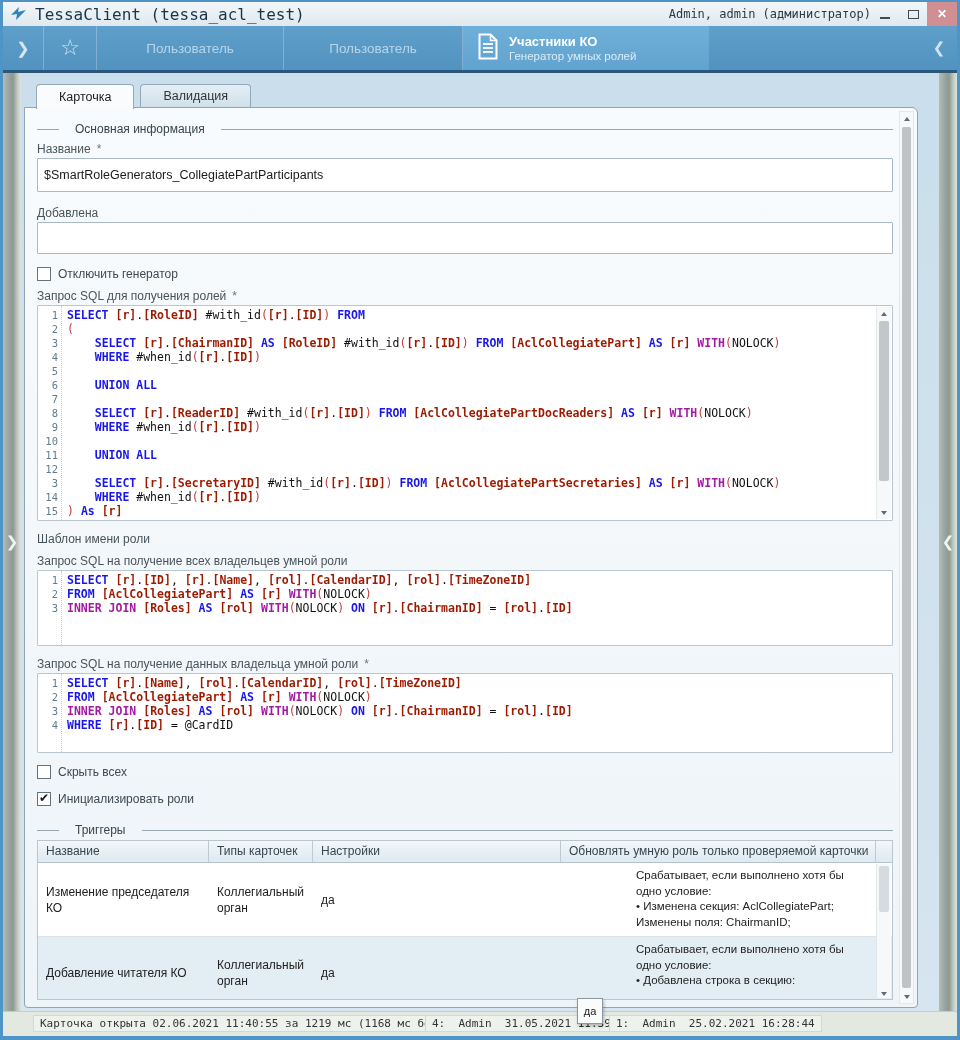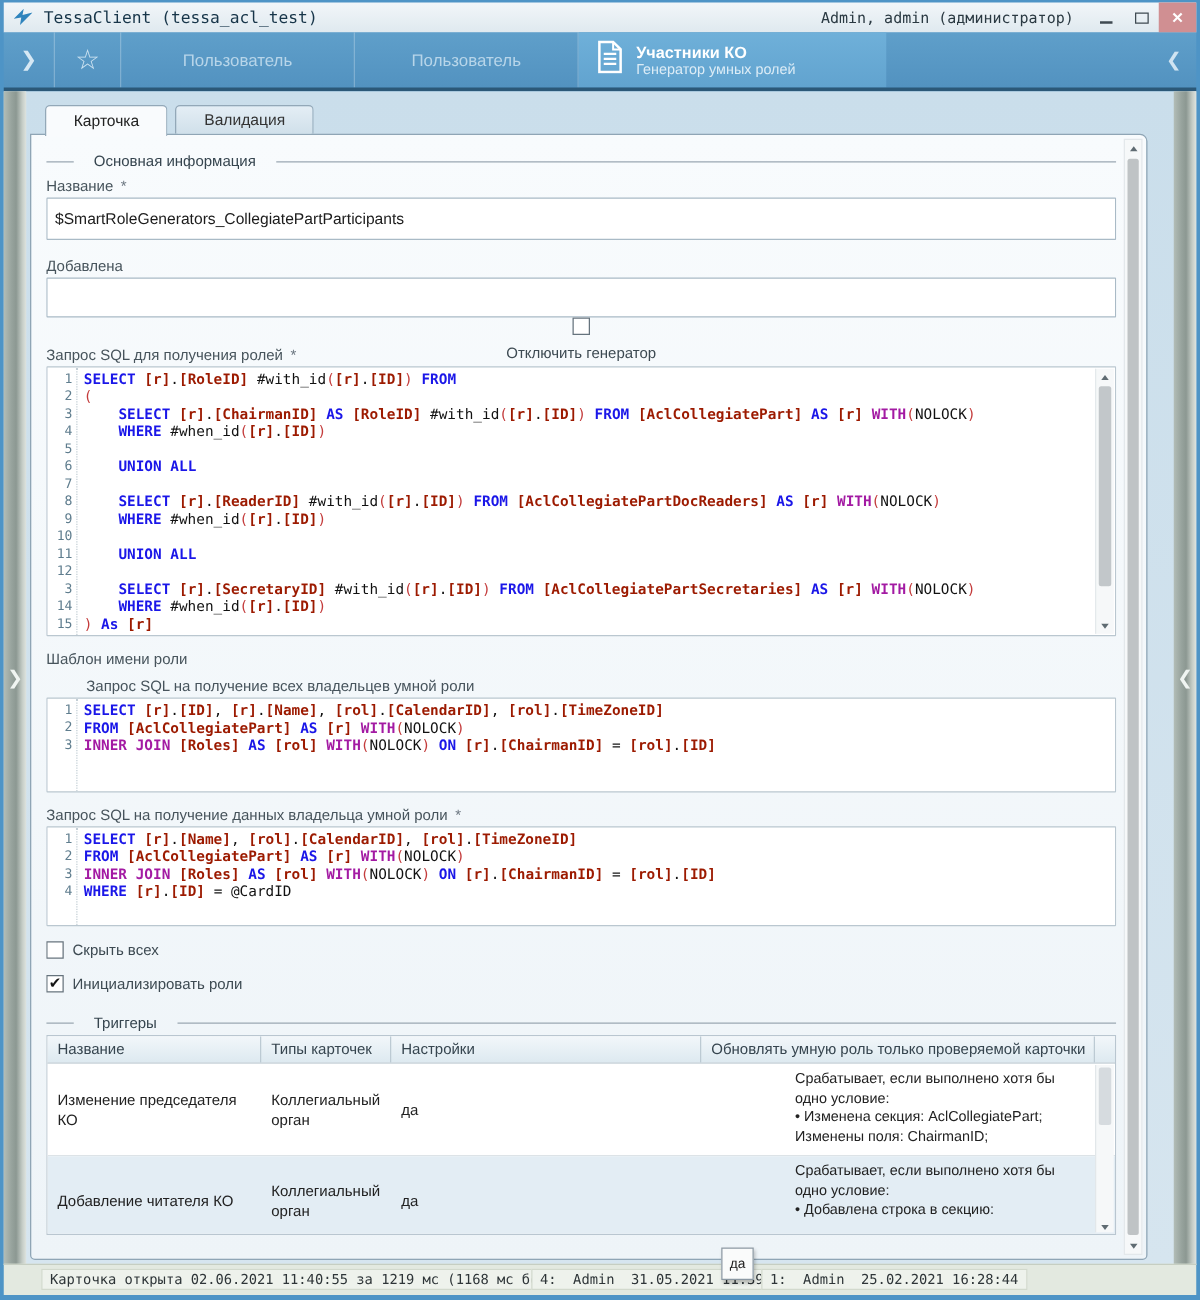--- a/index.html
+++ b/index.html
@@ -3,22 +3,22 @@
 <meta charset="utf-8">
 <style>
   html,body{margin:0;padding:0;}
   body{width:960px;height:1040px;font-family:"Liberation Sans",sans-serif;background:#888;}
   #window{position:relative;width:960px;height:1040px;background:#4e94c6;overflow:hidden;}
 
   
   .titlebar{position:absolute;top:2px;left:3px;right:3px;height:24px;
     background:linear-gradient(180deg,#f2f6f9,#dfe9ef);display:flex;align-items:center;padding-left:8px;box-sizing:border-box;}
   .app-icon{width:16px;height:15px;display:flex;align-items:center;margin-right:8px;}
-  .tb-title{font-family:"DejaVu Sans Mono",monospace;font-size:13px;color:#173549;}
-  .tb-user{margin-left:auto;font-family:"DejaVu Sans Mono",monospace;font-size:12px;color:#2a3942;margin-right:12px;}
+  .tb-title{font-family:"DejaVu Sans Mono",monospace;font-size:16px;color:#173549;}
+  .tb-user{margin-left:auto;font-family:"DejaVu Sans Mono",monospace;font-size:12px;color:#2a3942;margin-right:0;}
   .wbtn{width:28px;height:24px;display:flex;align-items:center;justify-content:center;cursor:default;}
   .min-glyph{width:10px;height:2px;background:#3f4a52;margin-top:8px;}
   .max-glyph{width:11px;height:9px;border:1.5px solid #3f4a52;box-sizing:border-box;}
   .wbtn.close{width:30px;background:#d08f92;color:#fff;font-size:12px;font-weight:bold;}
 
   
   .navbar{position:absolute;top:26px;left:3px;right:3px;height:44px;display:flex;align-items:stretch;
     background:linear-gradient(180deg,#5f9fca,#5292c0);}
   .nav-underline{position:absolute;top:70px;left:3px;right:3px;height:3px;background:#2b5878;}
   .nav-sq{display:flex;align-items:center;justify-content:center;border-right:1px solid rgba(255,255,255,.25);color:#d6e8f4;}
@@ -54,22 +54,22 @@
   .card-inner{position:absolute;left:12px;right:24px;top:0;bottom:1px;overflow:hidden;}
 
   .legend{display:flex;align-items:center;gap:16px;font-size:12px;color:#36454f;}
   .legend .dash{width:22px;height:1px;background:#9aa8b2;}
   .legend .fill{flex:1;height:1px;background:#9aa8b2;}
   .legend.g1{margin-top:14px;}
   .legend.g2{margin-top:16px;}
 
   .flabel{font-size:12px;color:#47545c;display:flex;gap:6px;height:14px;align-items:center;}
   .req{color:#6b7680;}
-  .mt6{margin-top:6px;} .mt7{margin-top:7px;} .mt8{margin-top:8px;margin-left:32px;} .mt11{margin-top:11px;}
-  .mt12{flex-direction:column;} .mt14{margin-top:14px;}
+  .mt6{margin-top:6px;} .mt7{margin-top:7px;} .mt8{margin-top:8px;} .mt11{margin-top:11px;}
+  .mt12{margin-top:12px;} .mt14{margin-top:14px;}
 
   .tinput{display:block;width:100%;height:34px;margin-top:2px;border:1px solid #a9bac6;background:#fff;
     font-size:12.5px;font-family:"Liberation Sans",sans-serif;color:#1c1c1c;padding:1px 6px;box-sizing:border-box;border-radius:1px;}
   .tarea{height:32px;resize:none;}
 
   .cbrow{display:flex;align-items:center;gap:7px;font-size:12px;color:#3d4a52;height:16px;}
   .cbox{width:14px;height:14px;border:1px solid #65737d;background:#fff;position:relative;box-sizing:border-box;flex:none;}
   .cbox.checked::after{content:"\2714";position:absolute;left:1px;top:-2px;font-size:12px;color:#151515;}
 
   

